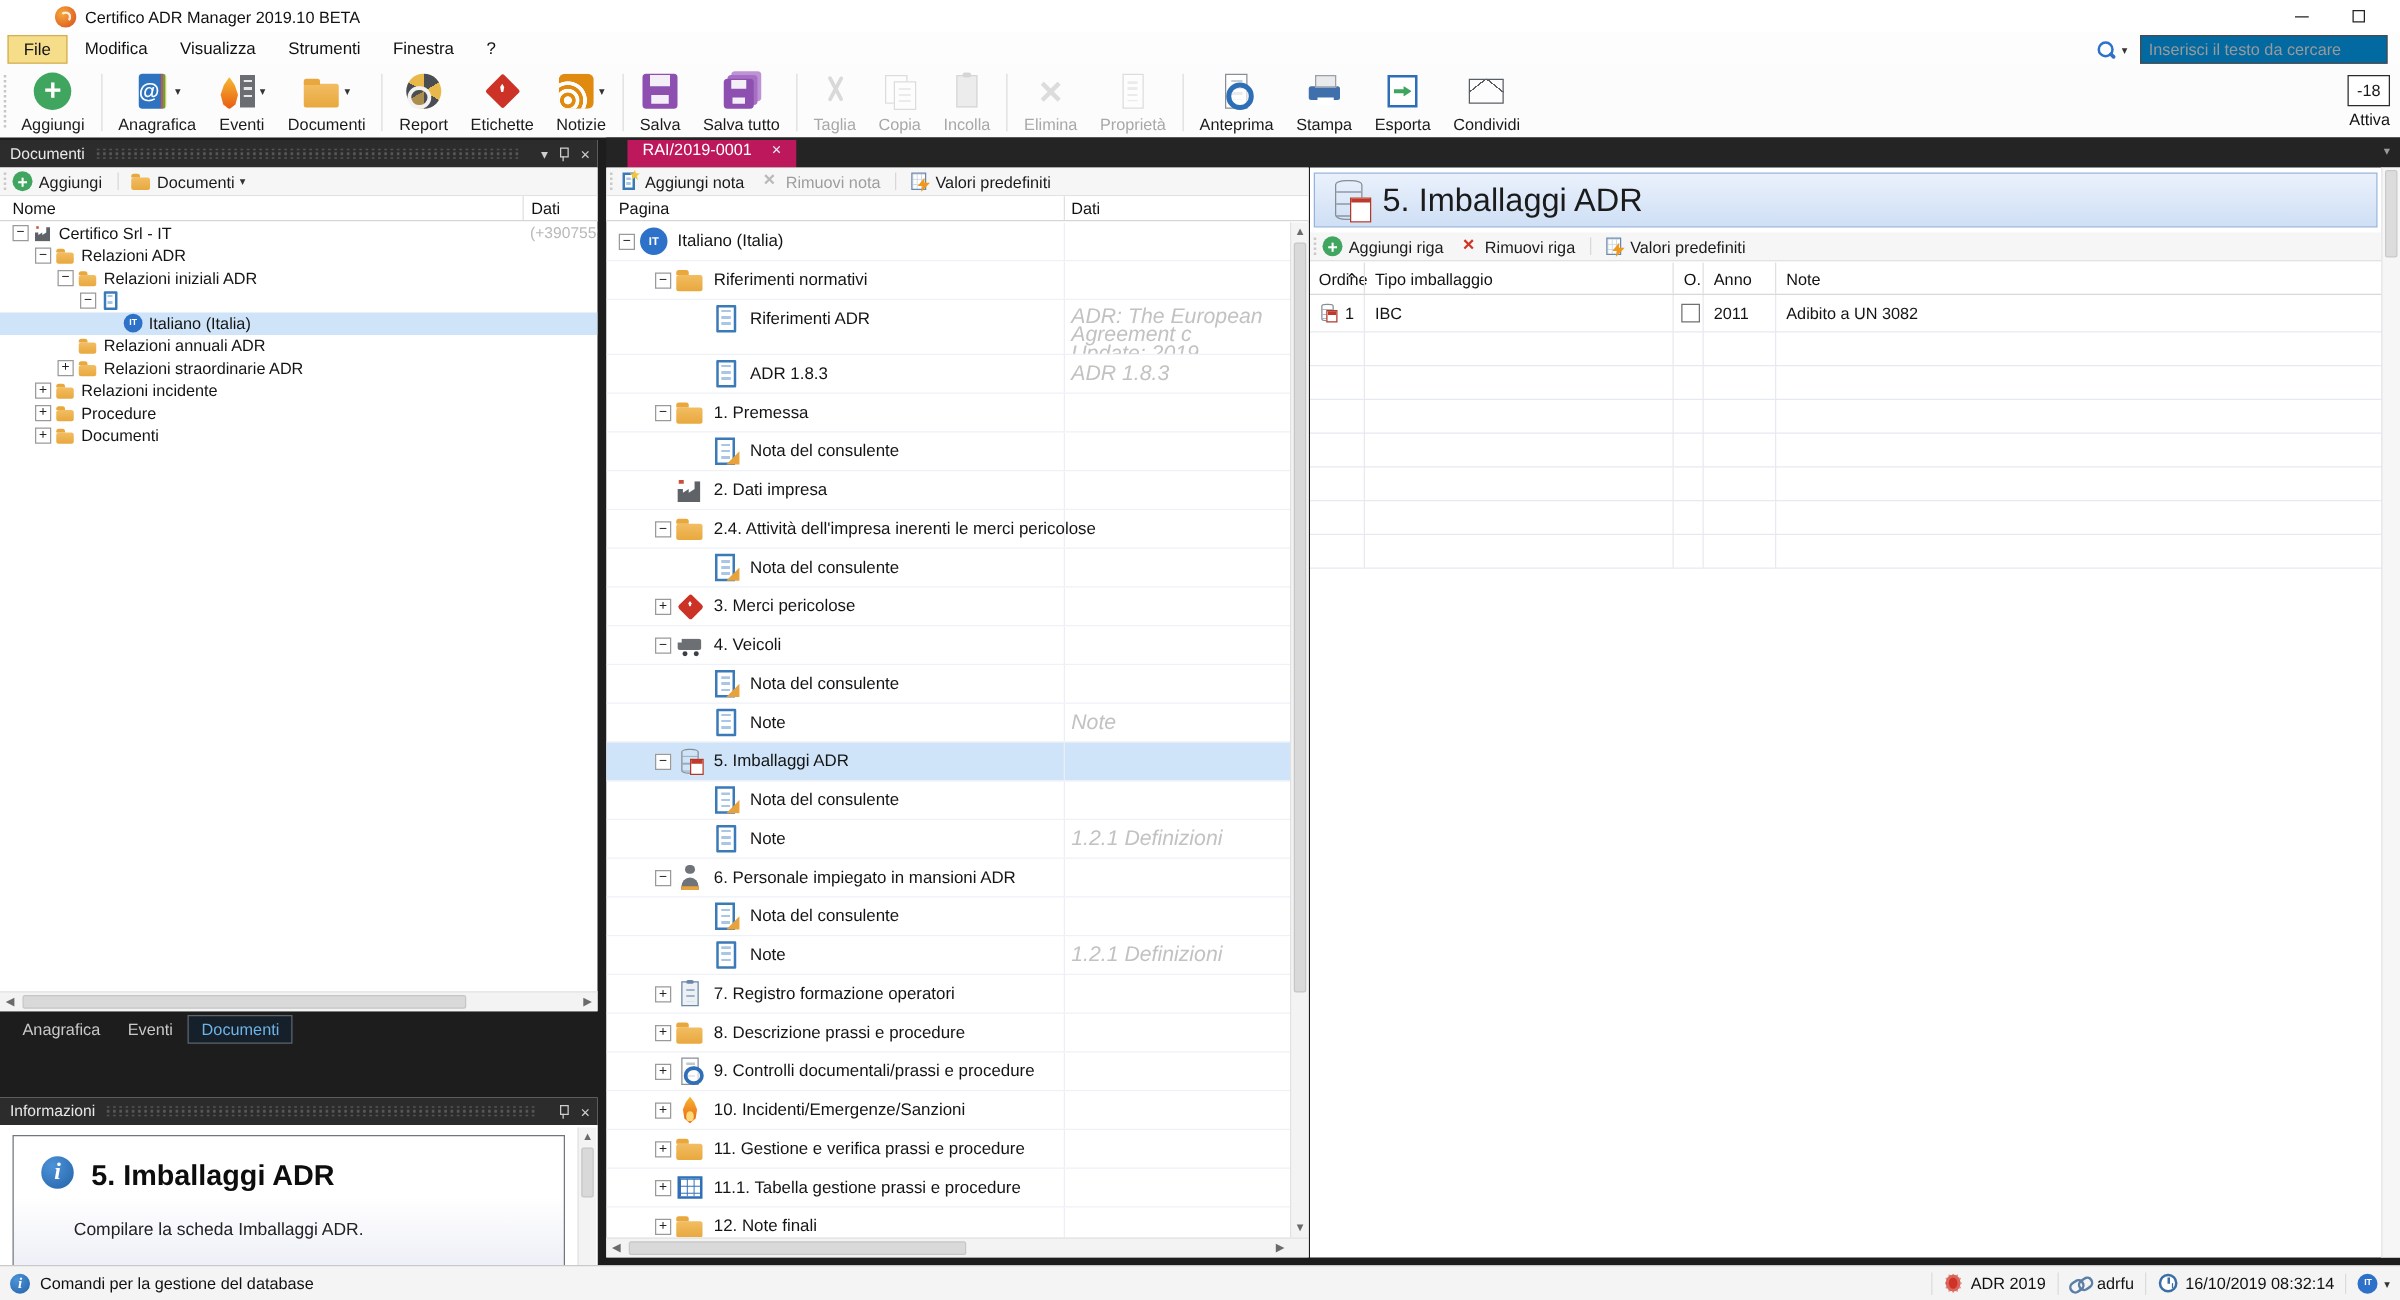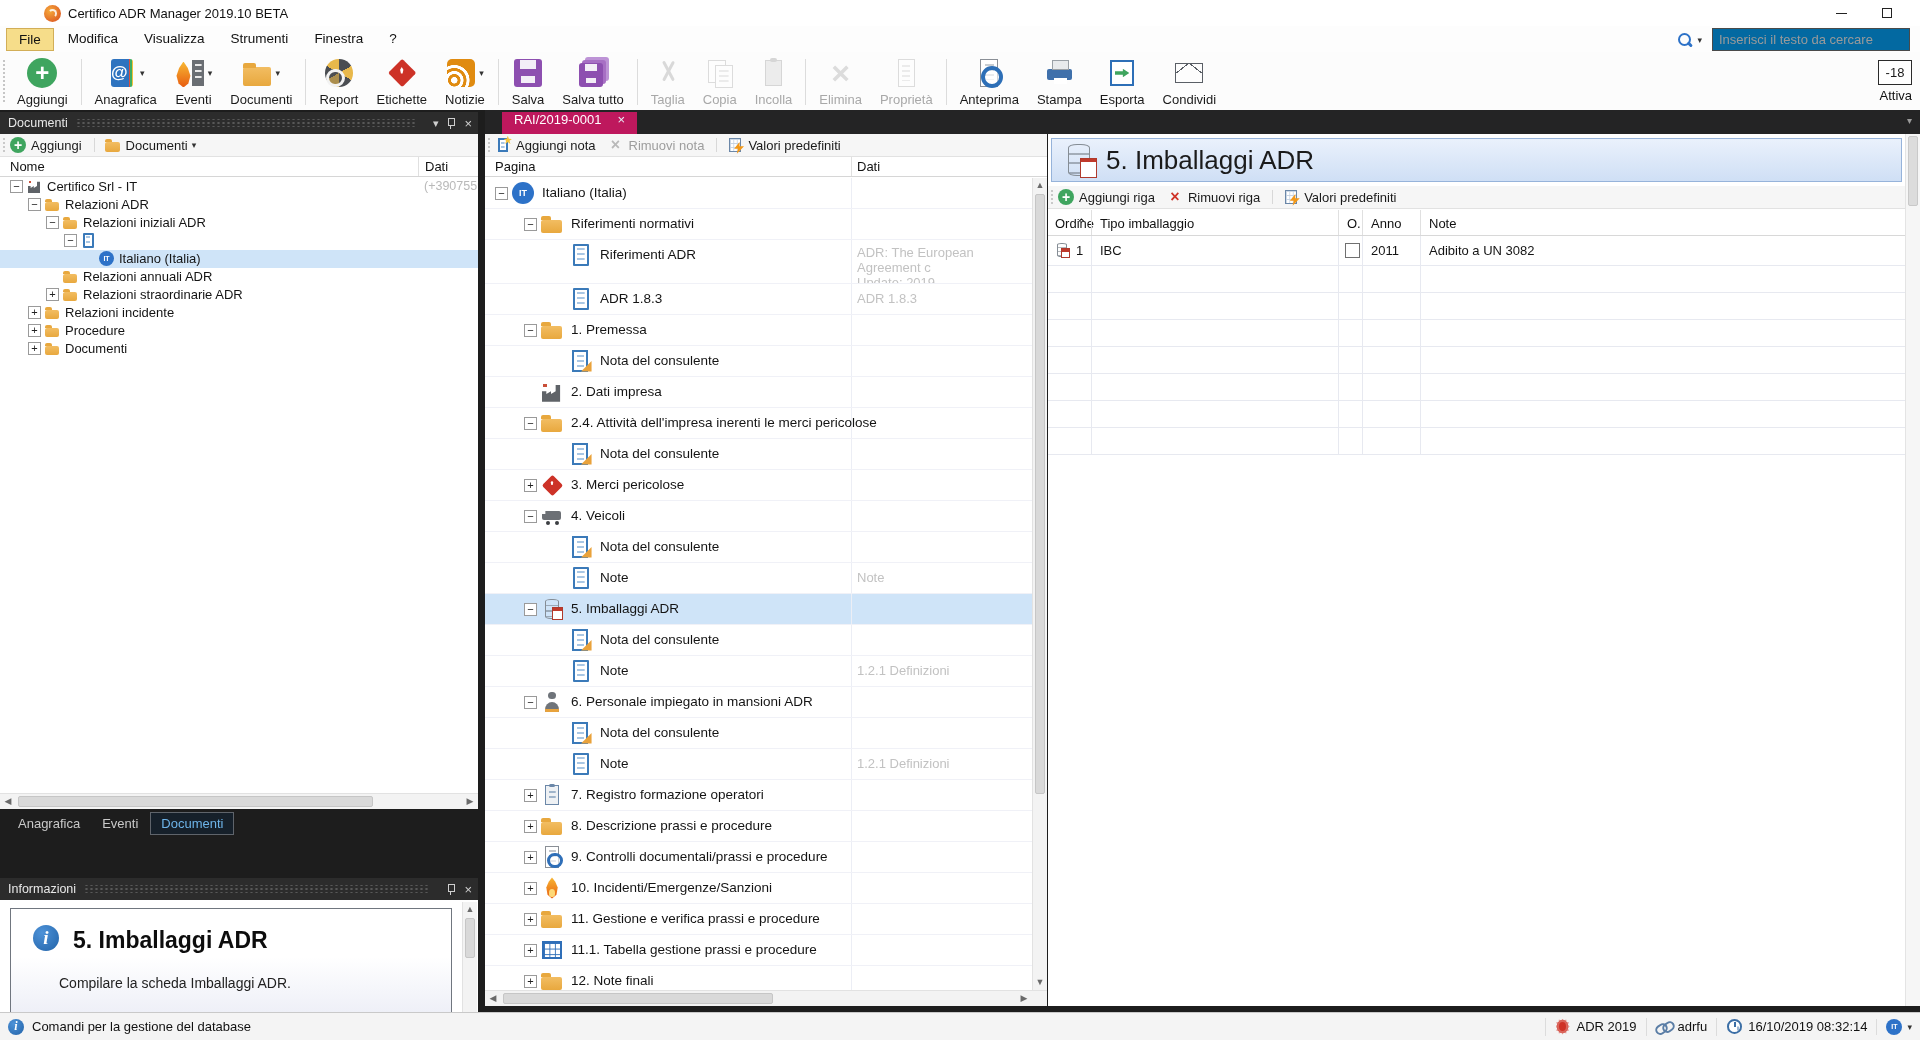--- a/index.html
+++ b/index.html
@@ -101,21 +101,21 @@
 
   
   .mid-panel{left:485px;top:24px;width:562px;height:872px;overflow:hidden;}
   .mtree{position:absolute;left:0;top:44px;right:15px;bottom:16px;overflow:hidden;}
   .mrow{position:relative;height:31px;border-bottom:1px solid #f0f1f7;overflow:hidden;}
   .mrow.tall{height:44px;}
   .mrow.sel{background:#cfe4f8;}
   .mrow .expander{position:absolute;top:9px;width:13px;height:13px;border:1px solid #9a9a9a;background:#fff;font-size:11px;line-height:10px;text-align:center;color:#222;}
   .mrow .ic{position:absolute;top:4px;}
   .mrow .mlabel{position:absolute;top:7px;font-size:13.5px;color:#141414;white-space:nowrap;}
-  .mrow .mdati{position:absolute;left:372px;top:7px;font-size:13px;color:#c2c2c2;white-space:pre-line;line-height:15px;}
+  .mrow .mdati{position:absolute;left:372px;top:7px;font-size:17px;color:#c2c2c2;white-space:pre-line;line-height:15px;font-style:italic;}
   .mrow.tall .mdati{top:5px;}
   .mrow .vcol{position:absolute;left:366px;top:0;bottom:-1px;width:1px;background:#eceef5;}
 
   
   .right-panel{left:1048px;top:24px;width:872px;height:872px;}
   .rheader{position:absolute;left:3px;top:4px;width:851px;height:44px;background:linear-gradient(180deg,#eaf1fc,#cfdff5);border:1px solid #96b3da;display:flex;align-items:center;padding-left:10px;}
   .rheader .rtitle{font-size:26px;color:#1b1b1b;margin-left:10px;}
   .rtoolbar{position:absolute;left:0;top:52px;width:857px;}
   .grid{position:absolute;left:0;top:76px;width:857px;}
   .ghead{position:relative;height:26px;border-bottom:1px solid #d8d8d8;}

